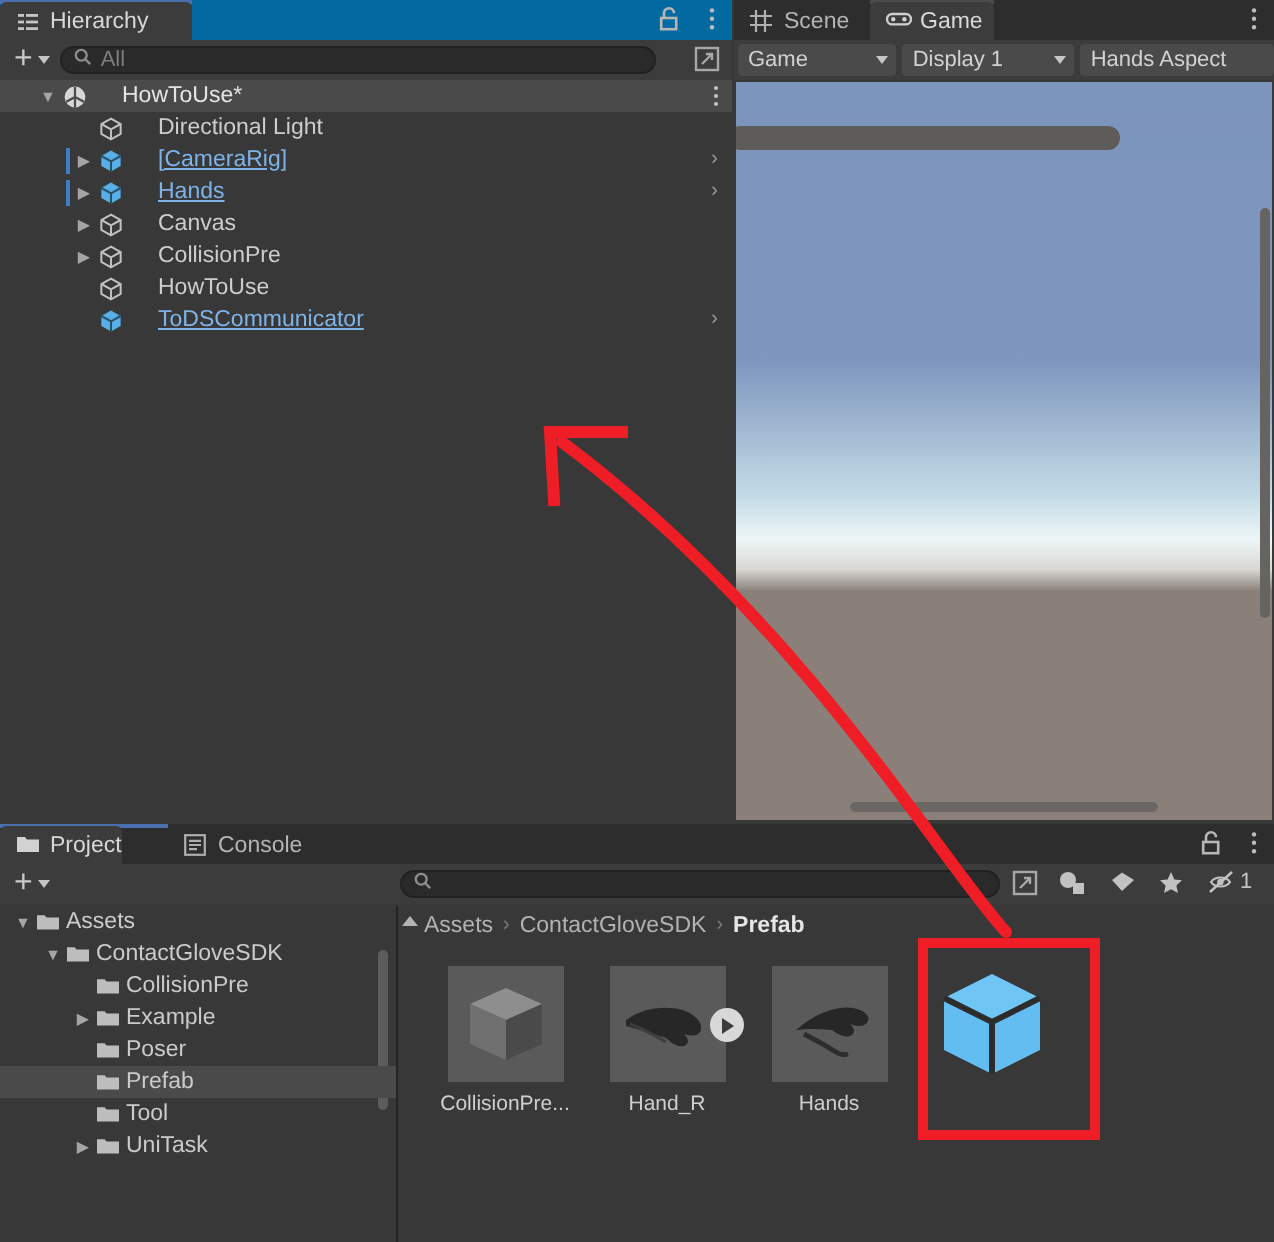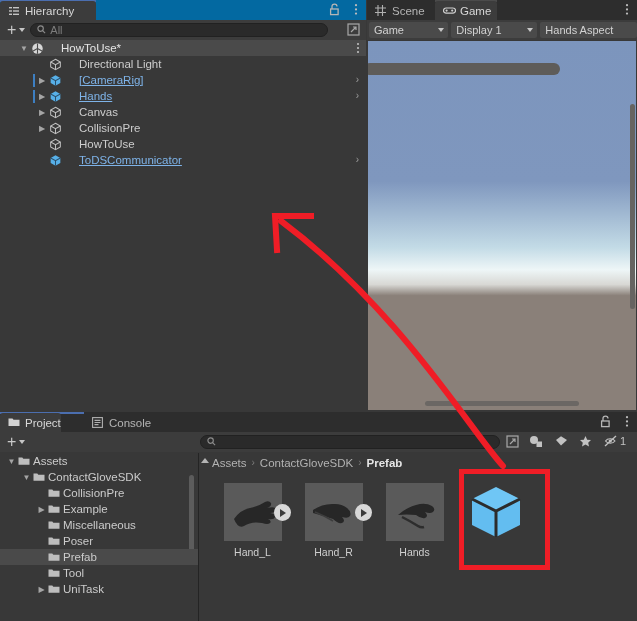--- a/index.html
+++ b/index.html
@@ -540,30 +540,20 @@
           <span>Example</span>
         </div>
         <div class="trow">
           <div style="flex: 0 0 35px; height: 16px;"></div>
           <span class="twisty"></span>
           <span class="folder-icon">
             <svg width="12" height="10" viewBox="0 0 12 10">
               <path d="M0.5 1.6 h3.8 l1 1.2 h6.2 v6 h-11 z" fill="#bdbdbd"></path>
             </svg>
           </span>
-          <span>Miscellaneous</span>
-        </div>
-        <div class="trow">
-          <div style="flex: 0 0 35px; height: 16px;"></div>
-          <span class="twisty"></span>
-          <span class="folder-icon">
-            <svg width="12" height="10" viewBox="0 0 12 10">
-              <path d="M0.5 1.6 h3.8 l1 1.2 h6.2 v6 h-11 z" fill="#bdbdbd"></path>
-            </svg>
-          </span>
           <span>Poser</span>
         </div>
         <div class="trow selected">
           <div style="flex: 0 0 35px; height: 16px;"></div>
           <span class="twisty"></span>
           <span class="folder-icon">
             <svg width="12" height="10" viewBox="0 0 12 10">
               <path d="M0.5 1.6 h3.8 l1 1.2 h6.2 v6 h-11 z" fill="#bdbdbd"></path>
             </svg>
           </span>
@@ -596,28 +586,27 @@
         <span class="bc-up"></span>
         <span>Assets</span>
         <span class="sep">›</span>
         <span>ContactGloveSDK</span>
         <span class="sep">›</span>
         <span class="cur">Prefab</span>
       </div>
       <div id="asset-grid">
           <div class="asset">
             <div class="asset-thumb">
-              <svg width="46" height="34" viewBox="0 0 46 34">
-                <path d="M4 24 q6 -9 16 -11 q9 -2 15 -6 q4 -2 6 1 q1 3 -4 5 q8 -2 9 1 q1 3 -6 4 q6 1 5 4 q-1 3 -7 2 q4 2 2 4 q-2 2 -8 0 q-10 -2 -18 3 q-6 3 -10 -7 Z" fill="#272727"></path>
+              <svg width="46" height="46" viewBox="0 0 46 46">
+                <path d="M5 13 L23 5 L41 13 L23 21 Z" fill="#8e8e8e"></path>
+                <path d="M5 13 L23 21 V41 L5 33 Z" fill="#6f6f6f"></path>
+                <path d="M41 13 L23 21 V41 L41 33 Z" fill="#4a4a4a"></path>
               </svg>
-              <span class="play-badge">
-                <span class="tri"></span>
-              </span>
             </div>
-            <div class="asset-name">Hand_L</div>
+            <div class="asset-name">CollisionPre...</div>
           </div>
           <div class="asset">
             <div class="asset-thumb">
               <svg width="46" height="30" viewBox="0 0 46 30">
                 <path d="M2 13 q10 -7 22 -6 q7 0 12 4 q5 4 3 8 q-2 3 -8 1 q4 4 0 6 q-4 1 -9 -4 q-9 -3 -20 -6 Z" fill="#272727"></path>
                 <path d="M4 15 q10 4 18 9" stroke="#3d3d3d" stroke-width="1.5" fill="none"></path>
               </svg>
               <span class="play-badge">
                 <span class="tri"></span>
               </span>

